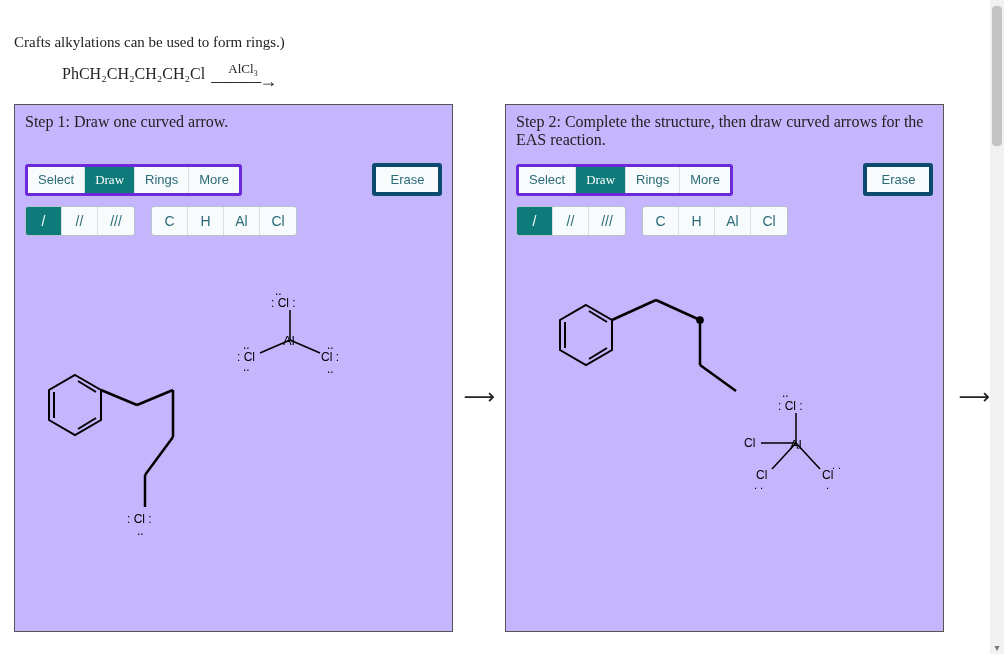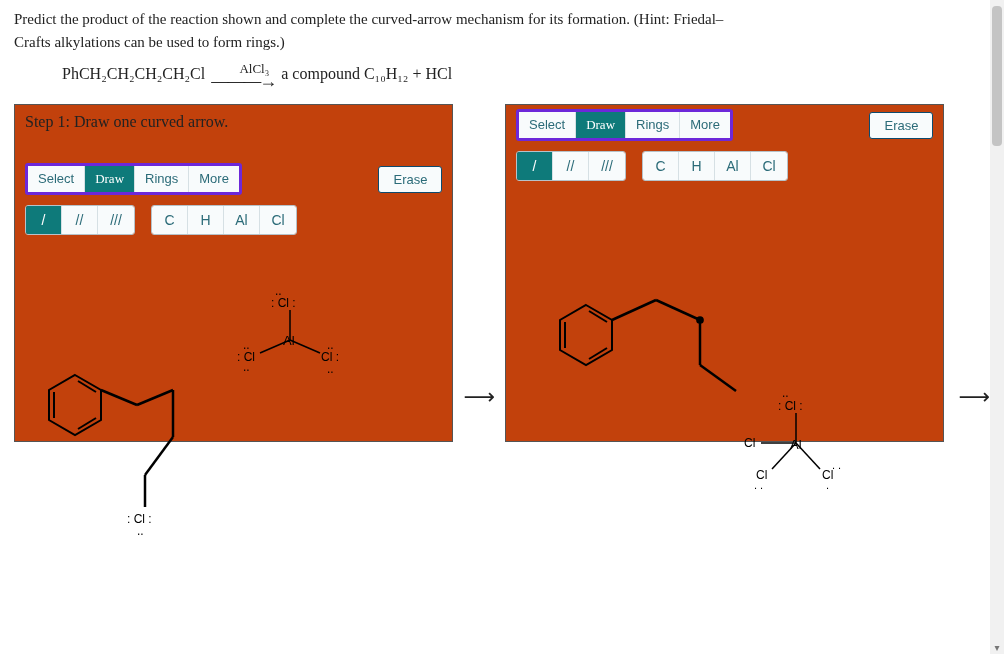--- a/index.html
+++ b/index.html
@@ -19,31 +19,31 @@
     font-family: 'Times New Roman', serif;
     margin: 0 0 18px 48px;
     display: flex;
     align-items: center;
     gap: 6px;
     font-size: 16px;
   }
   .frac {
     display: inline-flex;
     flex-direction: column;
-    align-items: flex-end;
+    align-items: center;
     font-size: 13px;
   }
   .frac .top { padding: 0 6px; }
   .frac .arrow { font-size: 18px; line-height: 0.5; letter-spacing: -2px; }
   .panels { display: flex; gap: 8px; align-items: flex-start; }
   .panel {
     border: 1px solid #555;
     width: 442px;
-    height: 338px;
-    background: #c2410c;
+    height: 528px;
+    background: #c4b5fd;
     position: relative;
   }
   .panel-title {
     font-family: 'Times New Roman', serif;
     font-size: 16px;
     padding: 8px 10px 2px 10px;
     min-height: 54px;
   }
   .toolbar {
     display: flex;
@@ -66,21 +66,21 @@
     color: #2b6b78;
     border-right: 1px solid #d6e0e4;
   }
   .modebar > div:last-child { border-right: none; text-align: right; }
   .modebar .active {
     background: #0e7a7a;
     color: #fff;
     font-family: Liberation Serif, serif;
   }
   .erase {
-    border: 1px solid #0c4a6e;
+    border: 4px solid #0c4a6e;
     border-radius: 3px;
     padding: 5px 14px;
     color: #2b6b78;
     background: #f8fbfc;
     cursor: pointer;
   }
   .toolrow {
     display: flex;
     gap: 16px;
     padding: 6px 10px 10px 10px;
@@ -139,31 +139,30 @@
     right: 2px; bottom: 2px;
     width: 10px; height: 10px;
     display:flex;align-items:center;justify-content:center;
     color:#777;font-size:10px;
   }
 </style>
 </head>
 <body>
 
 <div class="question">
-  <span>Predict the product of the reaction shown and complete the curved-arrow mechanism for its formation. (Hint: Friedal–</span><br>
+  <br>
   <span>Crafts alkylations can be used to form rings.)</span>
 </div>
 
 <div class="equation">
   <span>PhCH₂CH₂CH₂CH₂Cl</span>
   <span class="frac">
     <span class="top">AlCl₃</span>
     <span class="arrow">———→</span>
   </span>
-  <span>a compound C₁₀H₁₂ + HCl</span>
 </div>
 
 <div class="panels">
 
   <div class="panel">
     <div class="panel-title">Step 1: Draw one curved arrow.</div>
     <div class="toolbar">
       <div class="modebar">
         <div>Select</div>
         <div class="active">Draw</div>
@@ -219,20 +218,21 @@
         <text x="312" y="128" font-family="Arial" font-size="12">..</text>
         <text x="112" y="278" font-family="Arial" font-size="12">: Cl :</text>
         <text x="122" y="290" font-family="Arial" font-size="12">..</text>
       </svg>
     </div>
   </div>
 
   <div class="mid-arrow">⟶</div>
 
   <div class="panel">
+    <div class="panel-title">Step 2: Complete the structure, then draw curved arrows for the EAS reaction.</div>
     <div class="toolbar">
       <div class="modebar">
         <div>Select</div>
         <div class="active">Draw</div>
         <div>Rings</div>
         <div>More</div>
       </div>
       <div class="erase">Erase</div>
     </div>
     <div class="toolrow">

